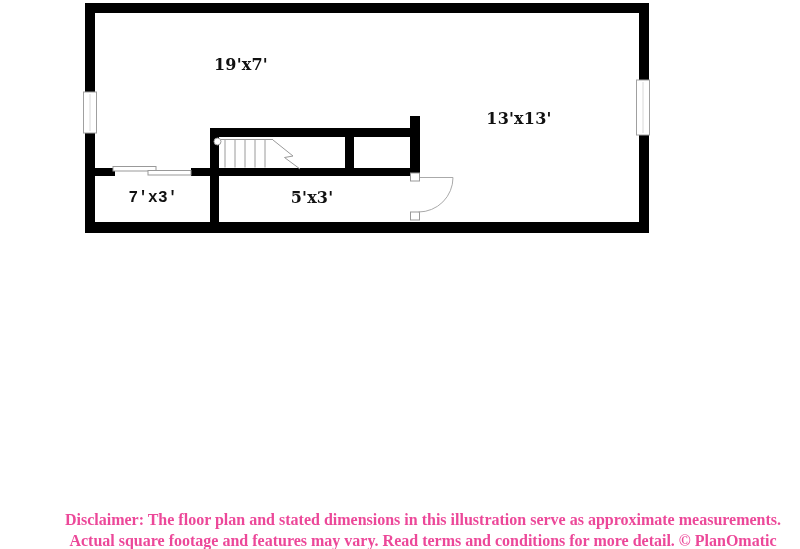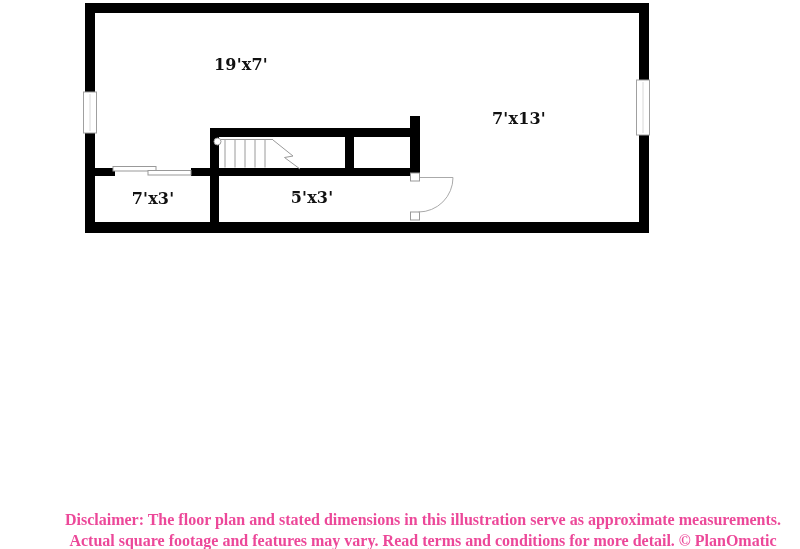--- a/index.html
+++ b/index.html
@@ -103,22 +103,22 @@
       <rect x="403.5" y="173" width="9" height="8" fill="#ffffff" stroke="#999999" stroke-width="1"></rect>
       <rect x="403.5" y="212" width="9" height="8" fill="#ffffff" stroke="#999999" stroke-width="1"></rect>
       <line x1="413" y1="177.5" x2="446" y2="177.5" stroke="#aaaaaa" stroke-width="1"></line>
       <path d="M 446 177.5 A 34.5 34.5 0 0 1 411.5 212" fill="none" stroke="#aaaaaa" stroke-width="1"></path>
     </g>
   </svg>
 
   <div class="room-label lbl-dim" style="left:234px; top:64px;">19'x7'</div>
 
 
-  <div class="room-label lbl-dim" style="left:512px; top:118px;">7'x13'</div>
+  <div class="room-label lbl-dim" style="left:512px; top:118px;">13'x13'</div>
 
-  <div class="room-label lbl-dim" style="left:146px; top:198px;">7'x3'</div>
+  <div class="room-label lbl-dim" style="left:146px; top:198px;font-family:Liberation Mono, monospace;">7'x3'</div>
 
   <div class="room-label lbl-dim" style="left:305px; top:197px;">5'x3'</div>
 
   <div class="disclaimer line1">Disclaimer: The floor plan and stated dimensions in this illustration serve as approximate measurements.</div>
   <div class="disclaimer line2">Actual square footage and features may vary. Read terms and conditions for more detail. © PlanOmatic</div>
 
 </div>
 
 </body></html>

